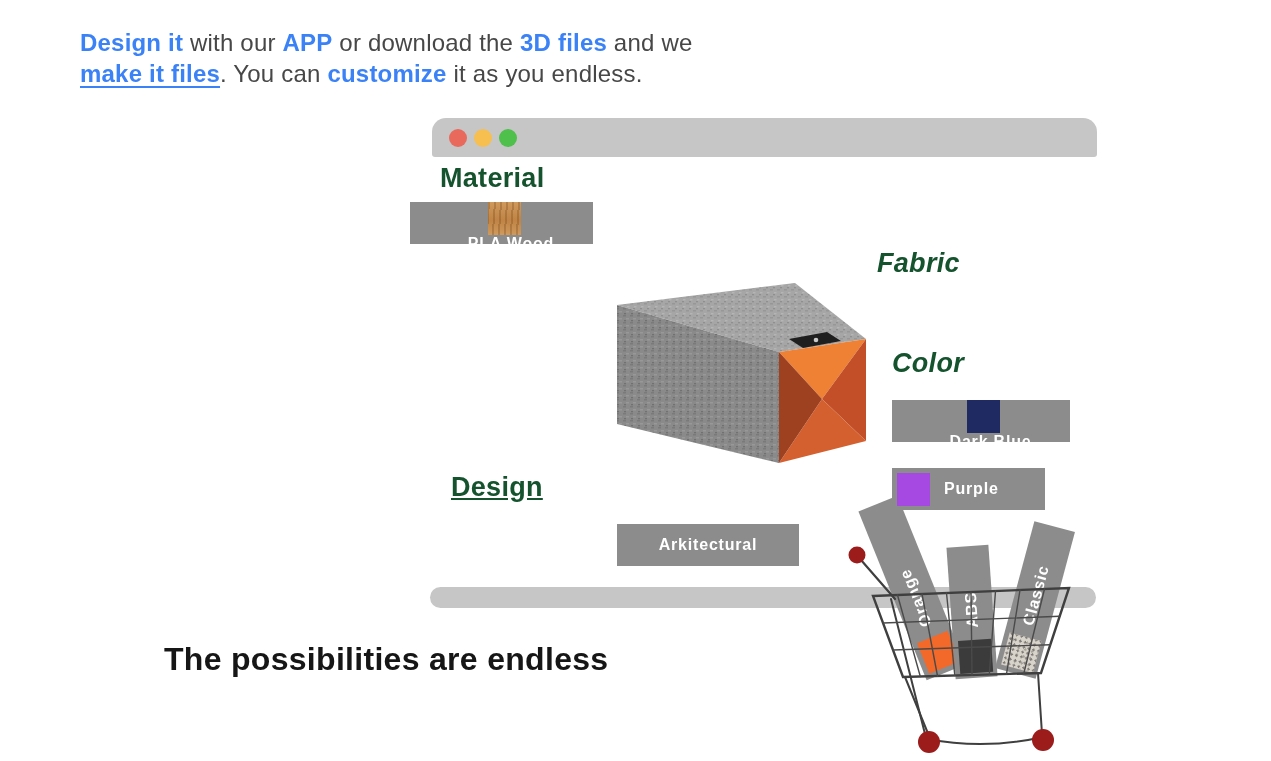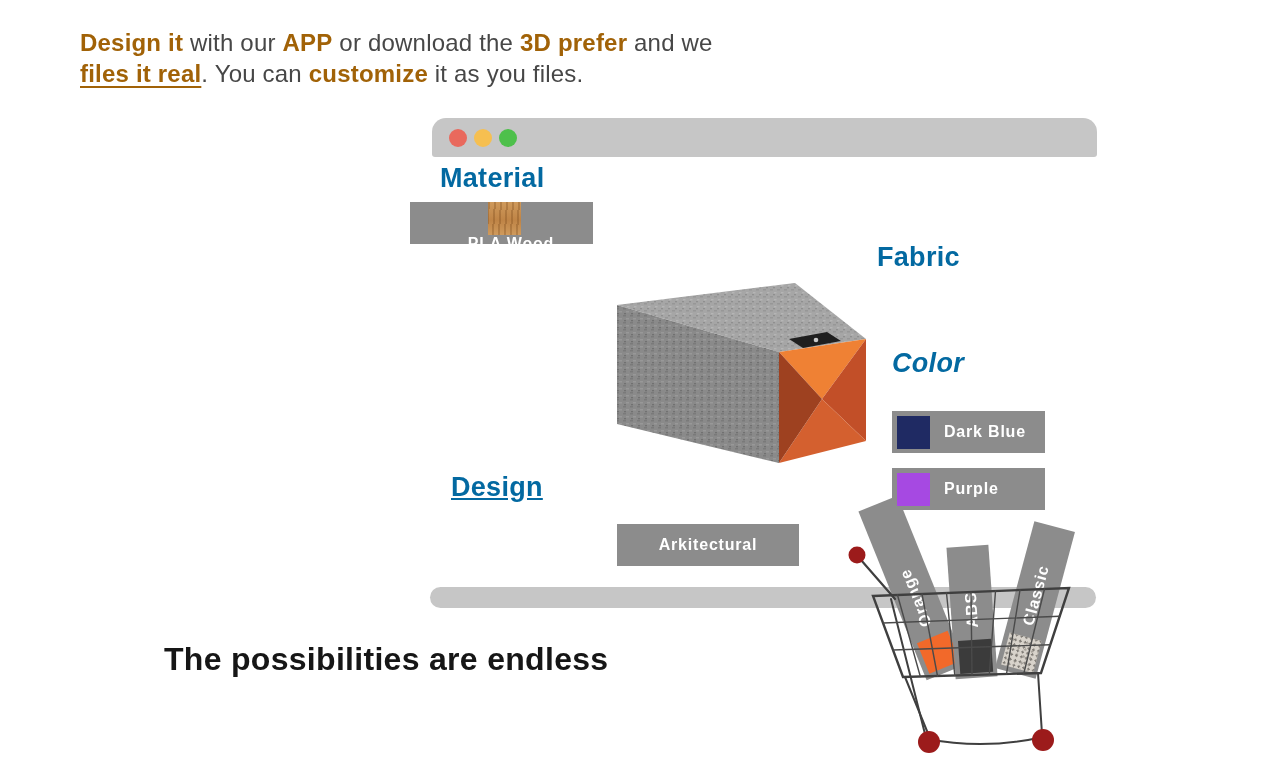--- a/index.html
+++ b/index.html
@@ -3,33 +3,33 @@
 <meta charset="utf-8">
 <style>
   * { margin:0; padding:0; box-sizing:border-box; }
   html,body { background:#fff; }
   body { font-family:"Liberation Sans", sans-serif; }
   .stage { position:relative; width:1271px; height:761px; background:#fff; overflow:hidden; }
 
   
   .intro { position:absolute; left:80px; top:27px; font-size:24px; line-height:31px;
            color:#474747; letter-spacing:.2px; }
-  .intro b { color:#a16207; font-weight:700; }
+  .intro b { color:#3b82f6; font-weight:700; }
   .intro .u { text-decoration:underline; text-decoration-thickness:2px; text-underline-offset:4px; }
 
   
   .topbar { position:absolute; left:432px; top:118px; width:665px; height:39px;
             background:#c6c6c6; border-radius:14px 14px 3px 3px; z-index:1; }
   .dots { position:absolute; left:17px; top:50%; transform:translateY(-50%); display:flex; gap:7px; }
   .dot { width:18px; height:18px; border-radius:50%; }
   .bottombar { position:absolute; left:430px; top:587px; width:666px; height:21px;
                background:#c6c6c6; border-radius:11px; z-index:1; }
 
   
-  .h { position:absolute; font-weight:700; font-size:27px; color:#0369a1; letter-spacing:.3px; z-index:4; }
+  .h { position:absolute; font-weight:700; font-size:27px; color:#14532d; letter-spacing:.3px; z-index:4; }
 
   
   .opt { position:absolute; height:42px; background:#8c8c8c; display:flex; align-items:center;
          padding-left:5px; z-index:4; }
   .opt .sw { width:33px; height:33px; flex:0 0 33px; }
   .opt .lbl { color:#fff; font-weight:700; font-size:16px; letter-spacing:.8px; margin-left:14px; white-space:nowrap; }
   .opt.center { justify-content:center; padding-left:0; }
   .opt.center .lbl { margin-left:0; }
 
   .sw-wood { background:
@@ -54,45 +54,45 @@
              color:#161616; letter-spacing:.3px; z-index:4; }
 
   svg.layer { position:absolute; left:0; top:0; z-index:3; pointer-events:none; }
 </style>
 </head>
 <body>
 
 <div class="stage">
 
   <p class="intro">
-    <b>Design it</b><span> with our </span><b>APP</b><span> or download the </span><b>3D prefer</b><span> and we</span><br>
-    <b class="u">files it real</b><span>. You can </span><b>customize</b><span> it as you files.</span>
+    <b>Design it</b><span> with our </span><b>APP</b><span> or download the </span><b>3D files</b><span> and we</span><br>
+    <b class="u">make it files</b><span>. You can </span><b>customize</b><span> it as you endless.</span>
   </p>
 
   <div class="topbar">
     <div class="dots">
       <span class="dot" style="background: rgb(233, 105, 93);"></span>
       <span class="dot" style="background: rgb(246, 191, 80);"></span>
       <span class="dot" style="background: rgb(78, 192, 75);"></span>
     </div>
   </div>
 
   <div class="bottombar"></div>
 
   <h2 class="h" style="left:440px;top:163px;">Material</h2>
-  <h2 class="h" style="left:877px;top:242px;">Fabric</h2>
+  <h2 class="h" style="left:877px;top:248px;font-style:italic;">Fabric</h2>
   <h2 class="h" style="left:892px;top:348px;font-style:italic;">Color</h2>
   <h2 class="h" style="left:451px;top:472px;text-decoration:underline;">Design</h2>
 
   <div class="opt" style="left:410px;top:202px;width:183px;flex-direction:column;">
     <span class="sw sw-wood"></span>
     <span class="lbl">PLA Wood</span>
   </div>
 
-  <div class="opt" style="left:892px;top:411px;width:153px;">
+  <div class="opt" style="left:892px;top:400px;width:178px;flex-direction:column;">
     <span class="sw" style="background: rgb(31, 42, 99);"></span>
     <span class="lbl">Dark Blue</span>
   </div>
 
   <div class="opt" style="left:892px;top:468px;width:153px;">
     <span class="sw" style="background: rgb(166, 73, 226);"></span>
     <span class="lbl">Purple</span>
   </div>
 
   <div class="opt center" style="left:617px;top:524px;width:182px;">

